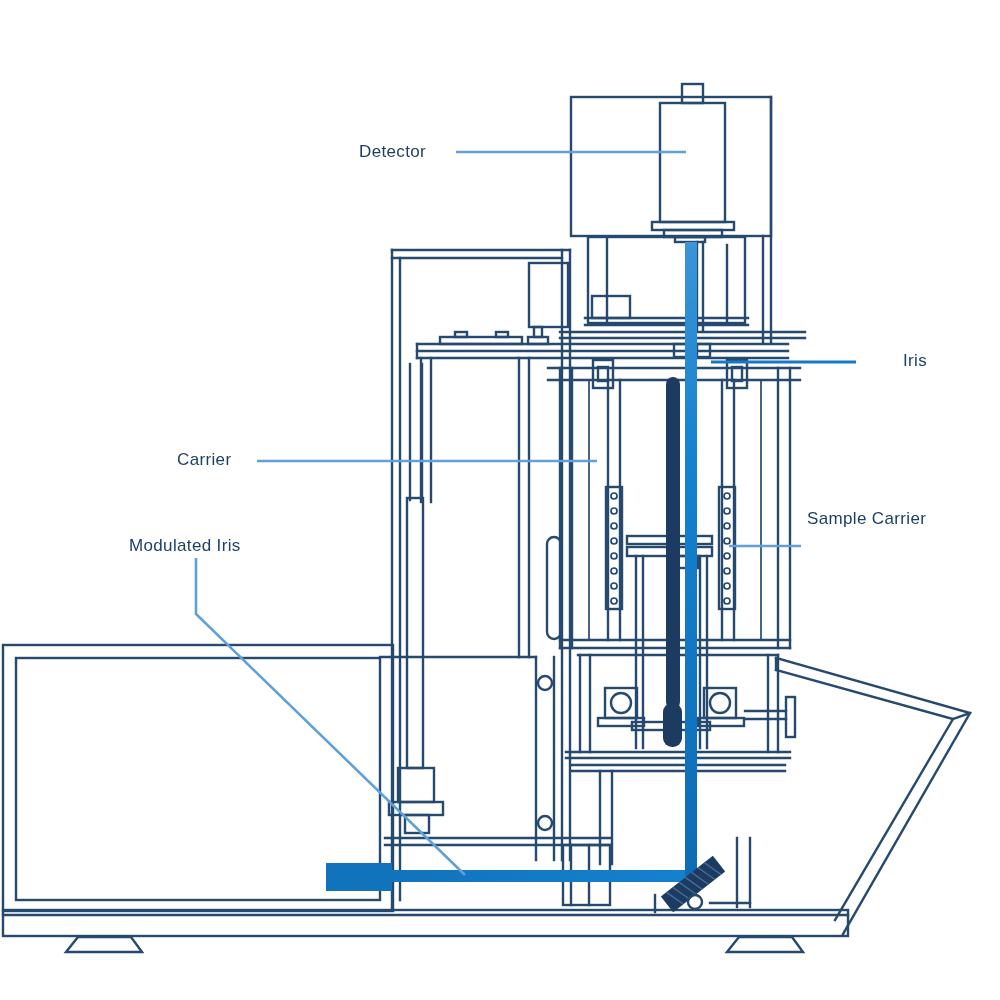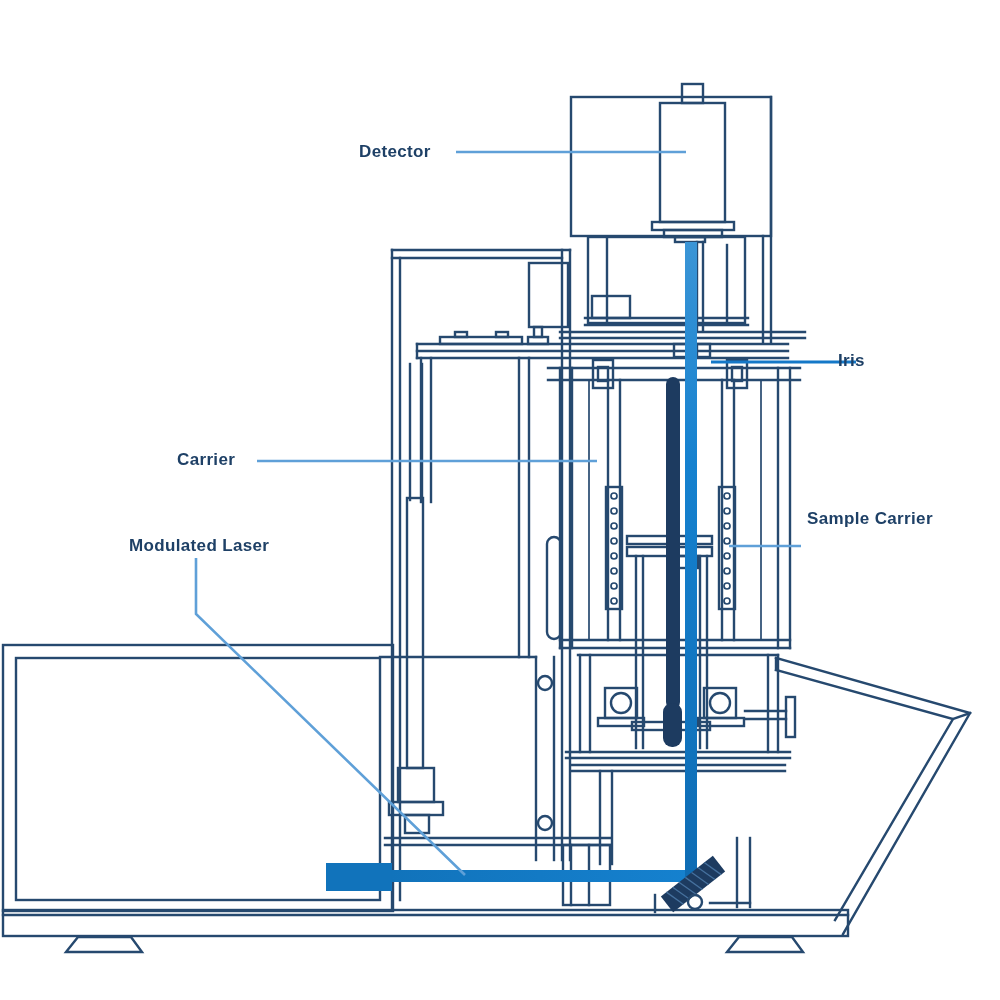--- a/index.html
+++ b/index.html
@@ -15,21 +15,21 @@
   }
   html,body{margin:0;padding:0;background:var(--background);}
   #stage{position:relative;width:1000px;height:1000px;background:var(--background);overflow:hidden;
          font-family:"Liberation Sans",sans-serif;}
   svg{position:absolute;left:0;top:0;}
   .ln{stroke:var(--outline);stroke-width:2.4;fill:none;stroke-linecap:square;}
   .thin{stroke:var(--outline);stroke-width:1.7;fill:none;}
   .dark{fill:var(--outline-strong);stroke:none;}
   .leader{stroke:var(--leader);stroke-width:2.6;fill:none;}
   .leader-bright{stroke:var(--leader-bright);stroke-width:3;fill:none;}
-  .label{position:absolute;font-weight:bold;font-size:17px;letter-spacing:.35px;
+  .label{position:absolute;font-weight:normal;font-size:17px;letter-spacing:.35px;
          color:var(--label-text);white-space:nowrap;}
 </style>
 </head>
 <body>
 
 <div id="stage">
 <svg width="1000" height="1000" viewBox="0 0 1000 1000">
 
   <defs>
     <linearGradient id="beamV" x1="0" y1="0" x2="0" y2="1">
@@ -241,17 +241,17 @@
   <g>
     <line class="leader" x1="456" y1="152" x2="686" y2="152"></line>
     <line class="leader-bright" x1="711" y1="362" x2="856" y2="362"></line>
     <line class="leader" x1="257" y1="461" x2="597" y2="461"></line>
     <line class="leader" x1="729" y1="546" x2="801" y2="546"></line>
     <polyline class="leader" points="196,558 196,614 465,875"></polyline>
   </g>
 </svg>
 
   <div class="label" style="left:359px;top:142px;">Detector</div>
-  <div class="label" style="left:838px;top:351px;">Iris</div>
+  <div class="label" style="left:903px;top:351px;">Iris</div>
   <div class="label" style="left:177px;top:450px;">Carrier</div>
   <div class="label" style="left:807px;top:509px;">Sample Carrier</div>
-  <div class="label" style="left:129px;top:536px;">Modulated Laser</div>
+  <div class="label" style="left:129px;top:536px;">Modulated Iris</div>
 </div>
 
 </body></html>

